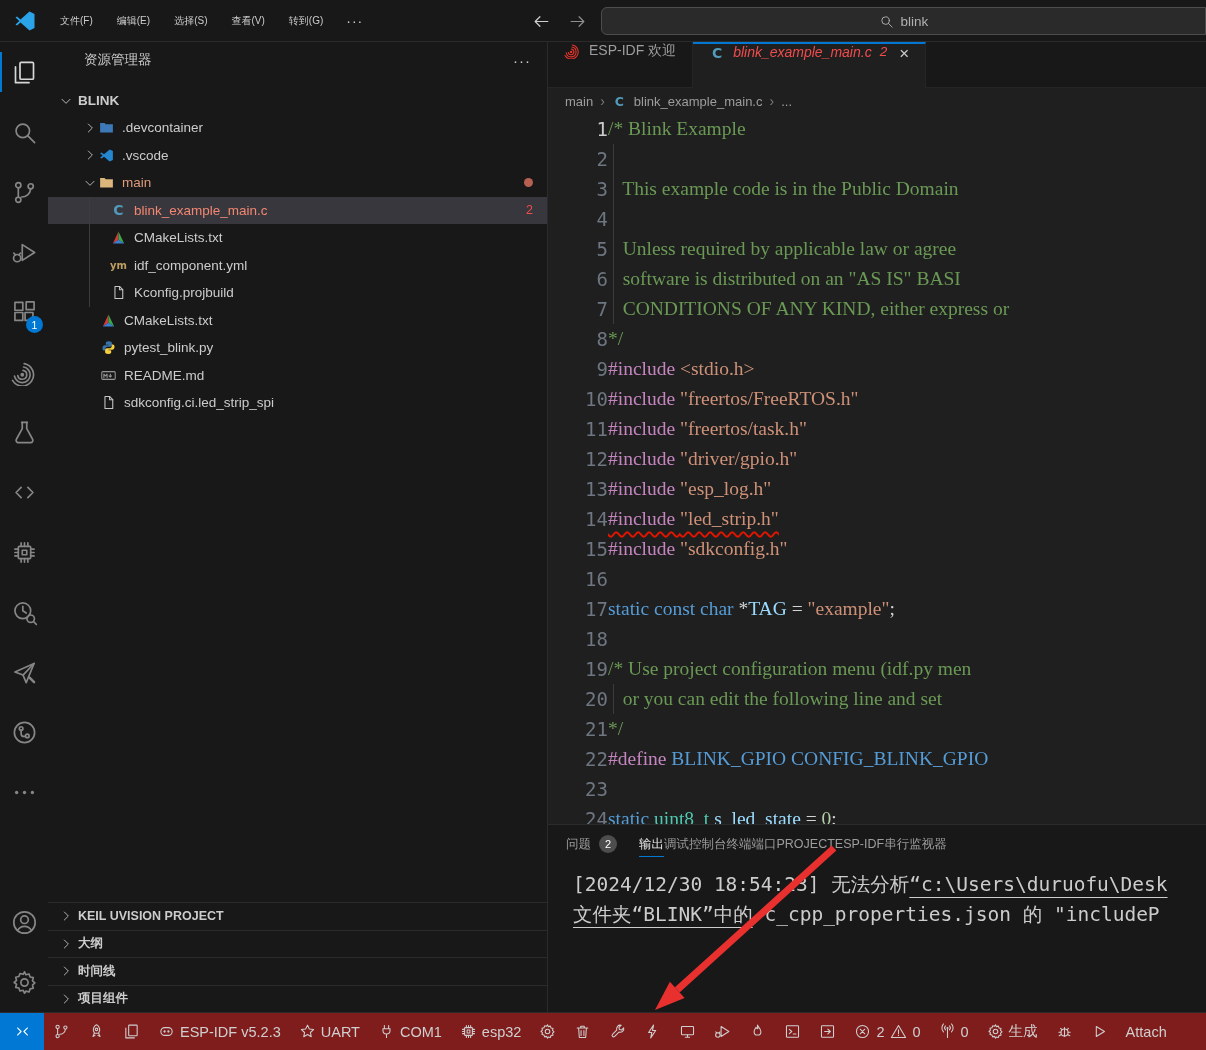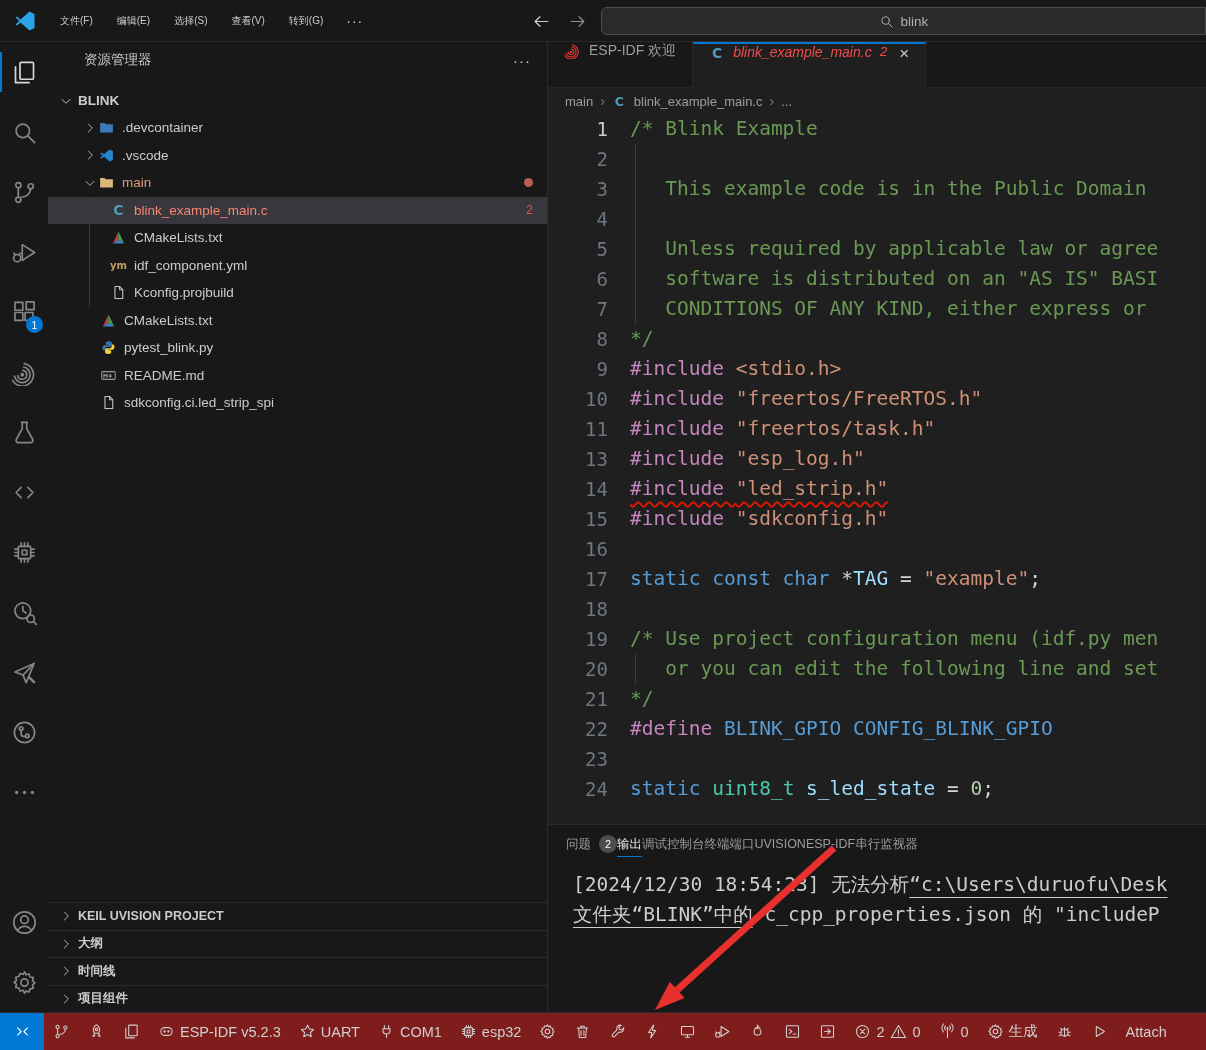--- a/index.html
+++ b/index.html
@@ -81,34 +81,34 @@
   .breadcrumb { height:26px; display:flex; align-items:center; gap:7px; padding-left:17px;
                 font-size:13px; color:#9d9d9d; background:#1f1f1f; }
   .breadcrumb .sep { color:#7a7a7a; font-size:14px; }
   .breadcrumb .cicon { width:15px; height:15px; font-size:12.5px; }
 
   .code { position:absolute; left:0; right:0; top:72px; bottom:188px; overflow:hidden;
           font-family:"DejaVu Sans Mono", monospace; font-size:19.5px; }
   .code-line { height:30px; line-height:30px; display:flex; white-space:pre; }
   .ln { width:60px; text-align:right; color:#6e7681; flex:none; font-size:19px; }
   .code-line.active .ln { color:#cccccc; }
-  .lc { margin-left:22px; position:relative; }
+  .lc { position:relative;font-family:Liberation Serif, serif; }
   .lc.guide::before { content:""; position:absolute; left:5px; top:0; bottom:0; width:1px; background:#3b3b3b; }
   .tk-cmt{color:#6a9955} .tk-pp{color:#c586c0} .tk-str{color:#ce9178} .tk-kw{color:#569cd6}
   .tk-type{color:#4ec9b0} .tk-var{color:#9cdcfe} .tk-plain{color:#d4d4d4} .tk-num{color:#b5cea8}
   .squiggle { text-decoration:underline wavy #e51400; text-decoration-thickness:1.5px;
               text-underline-offset:6px; text-decoration-skip-ink:none; }
 
   
   .panel { position:absolute; left:0; right:0; bottom:0; height:188px; background:#181818;
            border-top:1px solid #2b2b2b; z-index:15; }
   .panel-tabs { height:38px; display:flex; align-items:center; padding-left:18px; }
   .ptab { display:flex; align-items:center; gap:8px; font-size:12.5px; color:#9d9d9d;
           height:100%; position:relative; white-space:nowrap; }
-  .ptab.active { color:#e7e7e7; }
+  .ptab.active { color:#e7e7e7;margin-left:22px; }
   .ptab.active::after { content:""; position:absolute; left:0; right:0; bottom:6px; height:1.5px; background:#0078d4; }
   .ptab-badge { min-width:18px; height:18px; border-radius:9px; background:#4d4d4d; color:#ffffff;
                 font-size:11px; display:flex; align-items:center; justify-content:center; }
   .panel-out { padding:7px 0 0 25px; font-family:"DejaVu Sans Mono", monospace;
                font-size:19.5px; line-height:30px; color:#cccccc; white-space:pre; overflow:hidden; }
   .out-link { text-decoration:underline; text-underline-offset:6px; }
 
   
   .statusbar { position:absolute; left:0; right:0; bottom:0; height:38px; background:#7f1d1d;
                border-top:1px solid #2b2b2b; display:flex; align-items:center; z-index:40;
@@ -561,20 +561,21 @@
       <div class="code-line"><span class="ln">2</span><span class="lc guide">&nbsp;</span></div>
       <div class="code-line"><span class="ln">3</span><span class="lc guide"><span class="tk-cmt">   This example code is in the Public Domain </span></span></div>
       <div class="code-line"><span class="ln">4</span><span class="lc guide">&nbsp;</span></div>
       <div class="code-line"><span class="ln">5</span><span class="lc guide"><span class="tk-cmt">   Unless required by applicable law or agree</span></span></div>
       <div class="code-line"><span class="ln">6</span><span class="lc guide"><span class="tk-cmt">   software is distributed on an "AS IS" BASI</span></span></div>
       <div class="code-line"><span class="ln">7</span><span class="lc guide"><span class="tk-cmt">   CONDITIONS OF ANY KIND, either express or </span></span></div>
       <div class="code-line"><span class="ln">8</span><span class="lc"><span class="tk-cmt">*/</span></span></div>
       <div class="code-line"><span class="ln">9</span><span class="lc"><span class="tk-pp">#include </span><span class="tk-str">&lt;stdio.h&gt;</span></span></div>
       <div class="code-line"><span class="ln">10</span><span class="lc"><span class="tk-pp">#include </span><span class="tk-str">"freertos/FreeRTOS.h"</span></span></div>
       <div class="code-line"><span class="ln">11</span><span class="lc"><span class="tk-pp">#include </span><span class="tk-str">"freertos/task.h"</span></span></div>
+      <div class="code-line"><span class="ln">12</span><span class="lc"><span class="tk-pp">#include </span><span class="tk-str">"driver/gpio.h"</span></span></div>
       <div class="code-line"><span class="ln">13</span><span class="lc"><span class="tk-pp">#include </span><span class="tk-str">"esp_log.h"</span></span></div>
       <div class="code-line"><span class="ln">14</span><span class="lc"><span class="squiggle"><span class="tk-pp">#include </span><span class="tk-str">"led_strip.h"</span></span></span></div>
       <div class="code-line"><span class="ln">15</span><span class="lc"><span class="tk-pp">#include </span><span class="tk-str">"sdkconfig.h"</span></span></div>
       <div class="code-line"><span class="ln">16</span><span class="lc">&nbsp;</span></div>
       <div class="code-line"><span class="ln">17</span><span class="lc"><span class="tk-kw">static const char </span><span class="tk-plain">*</span><span class="tk-var">TAG</span><span class="tk-plain"> = </span><span class="tk-str">"example"</span><span class="tk-plain">;</span></span></div>
       <div class="code-line"><span class="ln">18</span><span class="lc">&nbsp;</span></div>
       <div class="code-line"><span class="ln">19</span><span class="lc"><span class="tk-cmt">/* Use project configuration menu (idf.py men</span></span></div>
       <div class="code-line"><span class="ln">20</span><span class="lc guide"><span class="tk-cmt">   or you can edit the following line and set</span></span></div>
       <div class="code-line"><span class="ln">21</span><span class="lc"><span class="tk-cmt">*/</span></span></div>
       <div class="code-line"><span class="ln">22</span><span class="lc"><span class="tk-pp">#define </span><span class="tk-kw">BLINK_GPIO CONFIG_BLINK_GPIO</span></span></div>
@@ -593,21 +594,21 @@
         <div class="ptab">
           <span>调试控制台</span>
         </div>
         <div class="ptab">
           <span>终端</span>
         </div>
         <div class="ptab">
           <span>端口</span>
         </div>
         <div class="ptab">
-          <span>UVISION</span>
+          <span>PROJECT</span>
         </div>
         <div class="ptab">
           <span>ESP-IDF</span>
         </div>
         <div class="ptab">
           <span>串行监视器</span>
         </div>
       </div>
     <div class="panel-out"><div><span>[2024/12/30 18:54:23] 无法分析</span><span class="out-link">“c:\Users\duruofu\Desk</span></div><div><span class="out-link">文件夹“BLINK”中的</span><span> c_cpp_properties.json 的 "includeP</span></div></div>
   </div>

